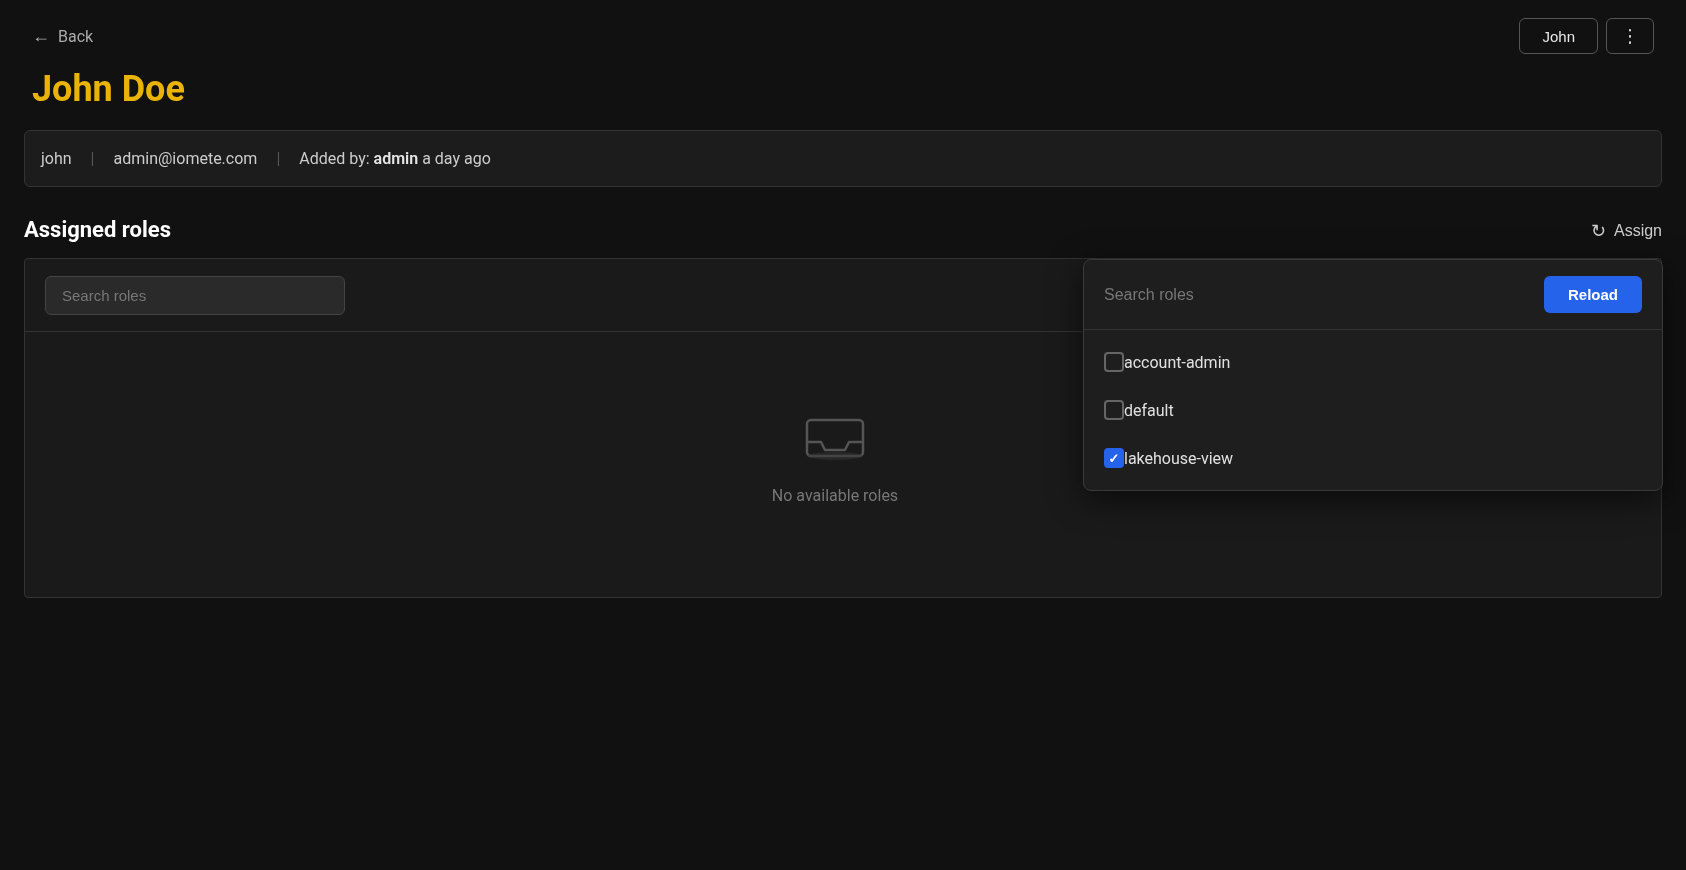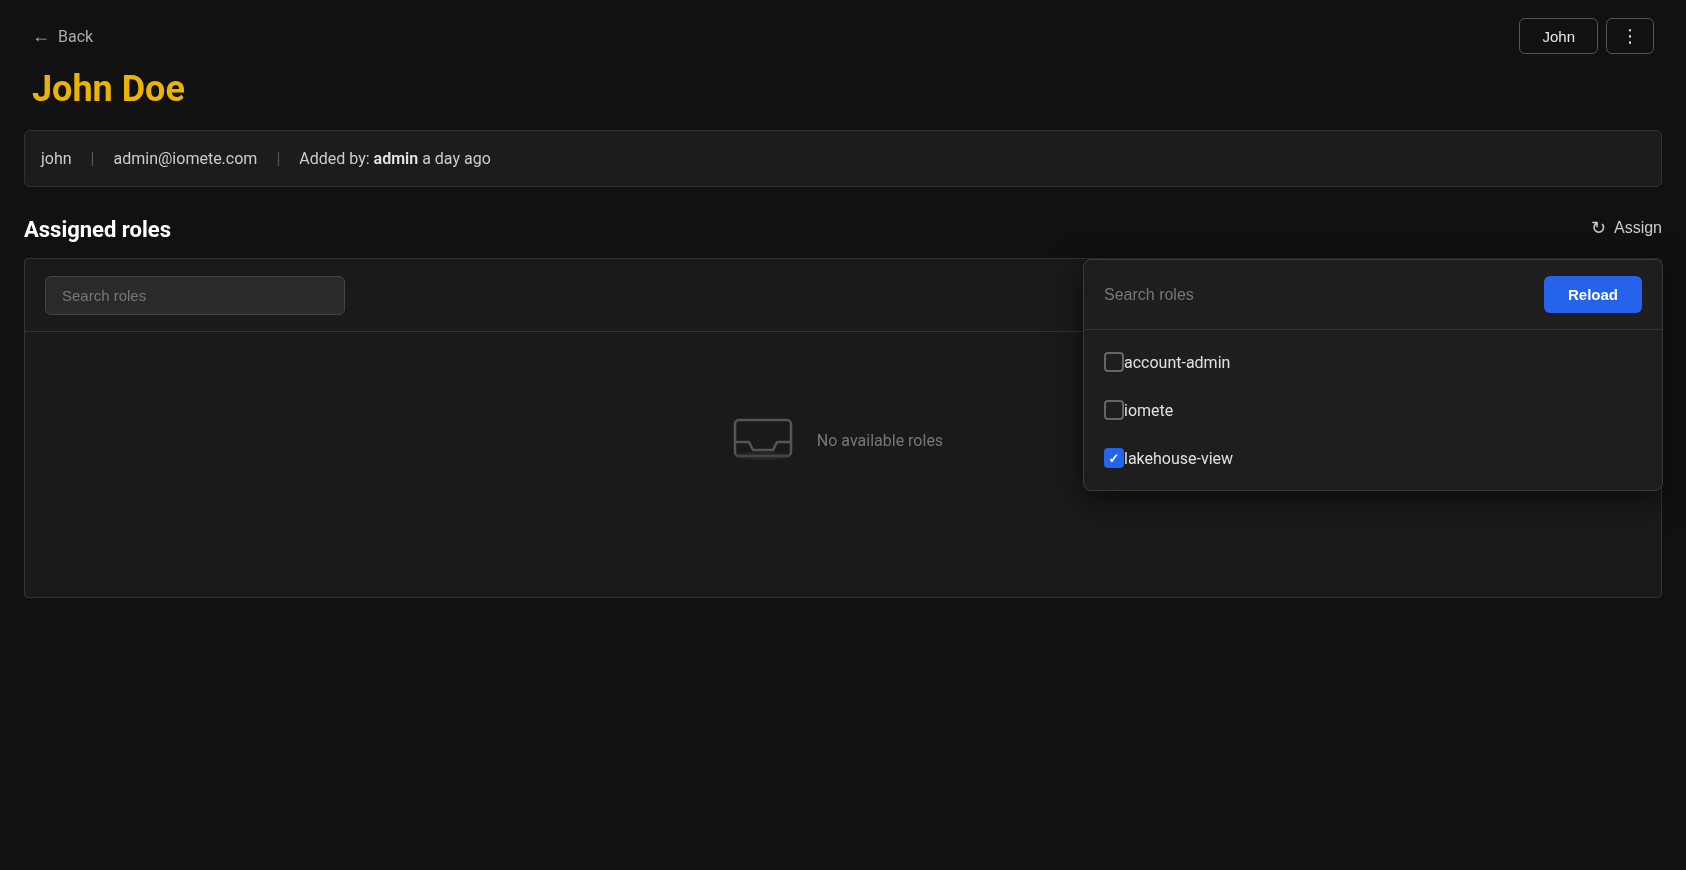--- a/index.html
+++ b/index.html
@@ -92,21 +92,21 @@
       font-weight: 600;
     }
 
     
     .roles-section {
       padding: 0 24px;
     }
 
     .roles-header {
       display: flex;
-      align-items: flex-start;
+      align-items: flex-end;
       justify-content: space-between;
       margin-bottom: 16px;
       gap: 28px;
     }
 
     .roles-title {
       font-size: 22px;
       font-weight: 700;
       color: #ffffff;
     }
@@ -165,21 +165,21 @@
       border-radius: 6px;
       padding: 10px 28px;
       font-size: 16px;
       font-weight: 500;
       cursor: pointer;
     }
 
     
     .empty-state {
       display: flex;
-      flex-direction: row;
+      flex-direction: column;
       align-items: center;
       justify-content: center;
       padding: 80px 16px 60px 0;
       gap: 18px;
     }
 
     .inbox-icon {
       color: #555;
     }
 
@@ -326,21 +326,21 @@
         <input class="dropdown-search" type="text" placeholder="Search roles" style="">
         <button class="btn-assign-blue">Reload</button>
       </div>
       <div class="dropdown-list" id="dropdown-list">
       <div class="dropdown-item">
             <div class="checkbox"></div>
             <span>account-admin</span>
           </div>
           <div class="dropdown-item">
             <div class="checkbox"></div>
-            <span>iomete</span>
+            <span>default</span>
           </div>
           <div class="dropdown-item">
             <div class="checkbox checked">
               <span class="checkmark">✓</span>
             </div>
             <span>lakehouse-view</span>
           </div>
         </div>
     </div>
   </div>

